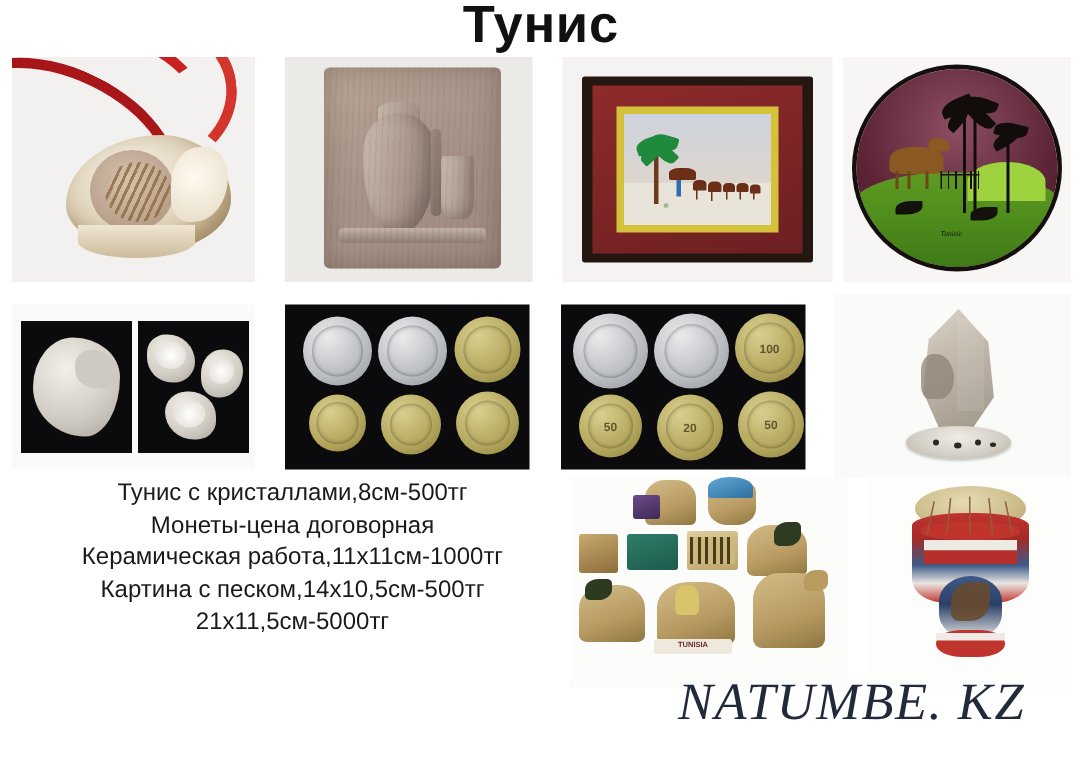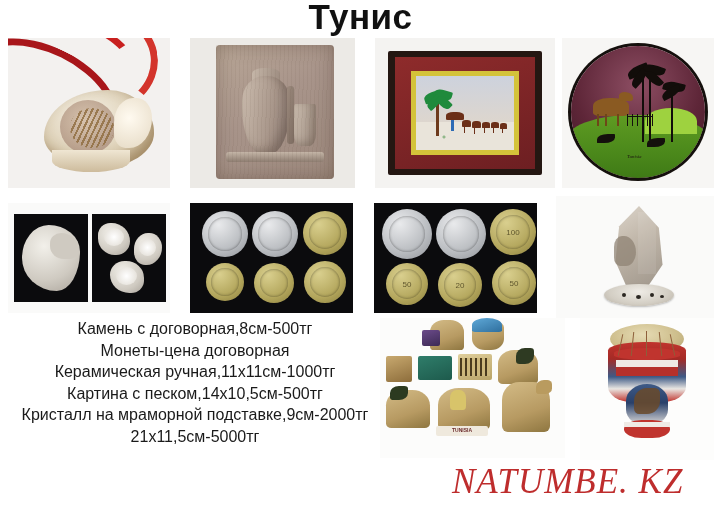--- a/index.html
+++ b/index.html
@@ -99,21 +99,21 @@
   .geode-core{position:absolute;background:radial-gradient(circle at 50% 50%,#ffffff,#ded9d0);}
 
   
   .coin{position:absolute;border-radius:50%;}
   .coin-silver{background:radial-gradient(circle at 36% 30%,#e9eaec,#b9bcc0 60%,#8e9197);}
   .coin-gold{background:radial-gradient(circle at 36% 30%,#d9cf8e,#b3a65c 60%,#8a7e3d);}
   .coin-face{
     position:absolute;inset:14%;border-radius:50%;
     box-shadow:inset 0 0 3px rgba(0,0,0,.45);
     display:flex;align-items:center;justify-content:center;
-    font-size:8px;font-weight:400;color:rgba(60,52,20,.75);
+    font-size:8px;font-weight:700;color:rgba(60,52,20,.75);
     font-family:"Liberation Sans",sans-serif;
   }
 
   
   .crystal{
     position:absolute;
     background:linear-gradient(150deg,#ded7cd 0%,#c2b8ab 40%,#9b9287 100%);
     clip-path:polygon(50% 0%,82% 26%,88% 70%,64% 96%,30% 96%,12% 66%,18% 24%);
   }
   .crystal-facet{position:absolute;background:rgba(255,255,255,.25);}
@@ -153,26 +153,26 @@
     position:absolute;left:0;top:318px;width:390px;
     text-align:center;
     font-size:16px;line-height:21.5px;color:#1a1a1a;
     font-family:"Liberation Sans",sans-serif;
     white-space:nowrap;
   }
   .pricelist .ln{display:block;}
 
   
   .watermark{
-    position:absolute;left:452px;top:462px;
+    position:absolute;left:452px;top:448px;
     font-family:"Liberation Serif", serif;
     font-style:italic;
     font-size:35px;
     letter-spacing:1px;
-    color:#b91c1c;
+    color:#0f172a;
     opacity:.92;
     white-space:nowrap;
   }
 </style>
 </head>
 <body>
 
 <div class="page">
 
   <div class="title">Тунис</div>
@@ -373,23 +373,22 @@
       <div class="drum-lace" style="left:80px;top:14px;height:24px;transform:rotate(-6deg);"></div>
       <div class="drum-lace" style="left:92px;top:16px;height:22px;transform:rotate(-12deg);"></div>
       <div class="drum-waist" style="left:46px;top:66px;width:42px;height:42px;background:linear-gradient(180deg,#3e5a86,#29406a 45%,#e8e5e1 100%);"></div>
       <div style="position:absolute;left:54px;top:70px;width:26px;height:26px;background:#6a4a2a;border-radius:50% 20% 50% 20%;opacity:.85;"></div>
       <div class="drum-foot" style="left:44px;top:102px;width:46px;height:18px;"></div>
       <div style="position:absolute;left:44px;top:104px;width:46px;height:5px;background:#efeae5;"></div>
     </div>
   </div>
 
   <div class="pricelist">
-    <span class="ln">Камень с договорная,8см-500тг</span>
+    <span class="ln">Тунис с кристаллами,8см-500тг</span>
     <span class="ln">Монеты-цена договорная</span>
-    <span class="ln">Керамическая ручная,11х11см-1000тг</span>
+    <span class="ln">Керамическая работа,11х11см-1000тг</span>
     <span class="ln">Картина с песком,14х10,5см-500тг</span>
-    <span class="ln">Кристалл на мраморной подставке,9см-2000тг</span>
     <span class="ln">21х11,5см-5000тг</span>
   </div>
 
   <div class="watermark">NATUMBE. KZ</div>
 
 </div>
 
 </body></html>

